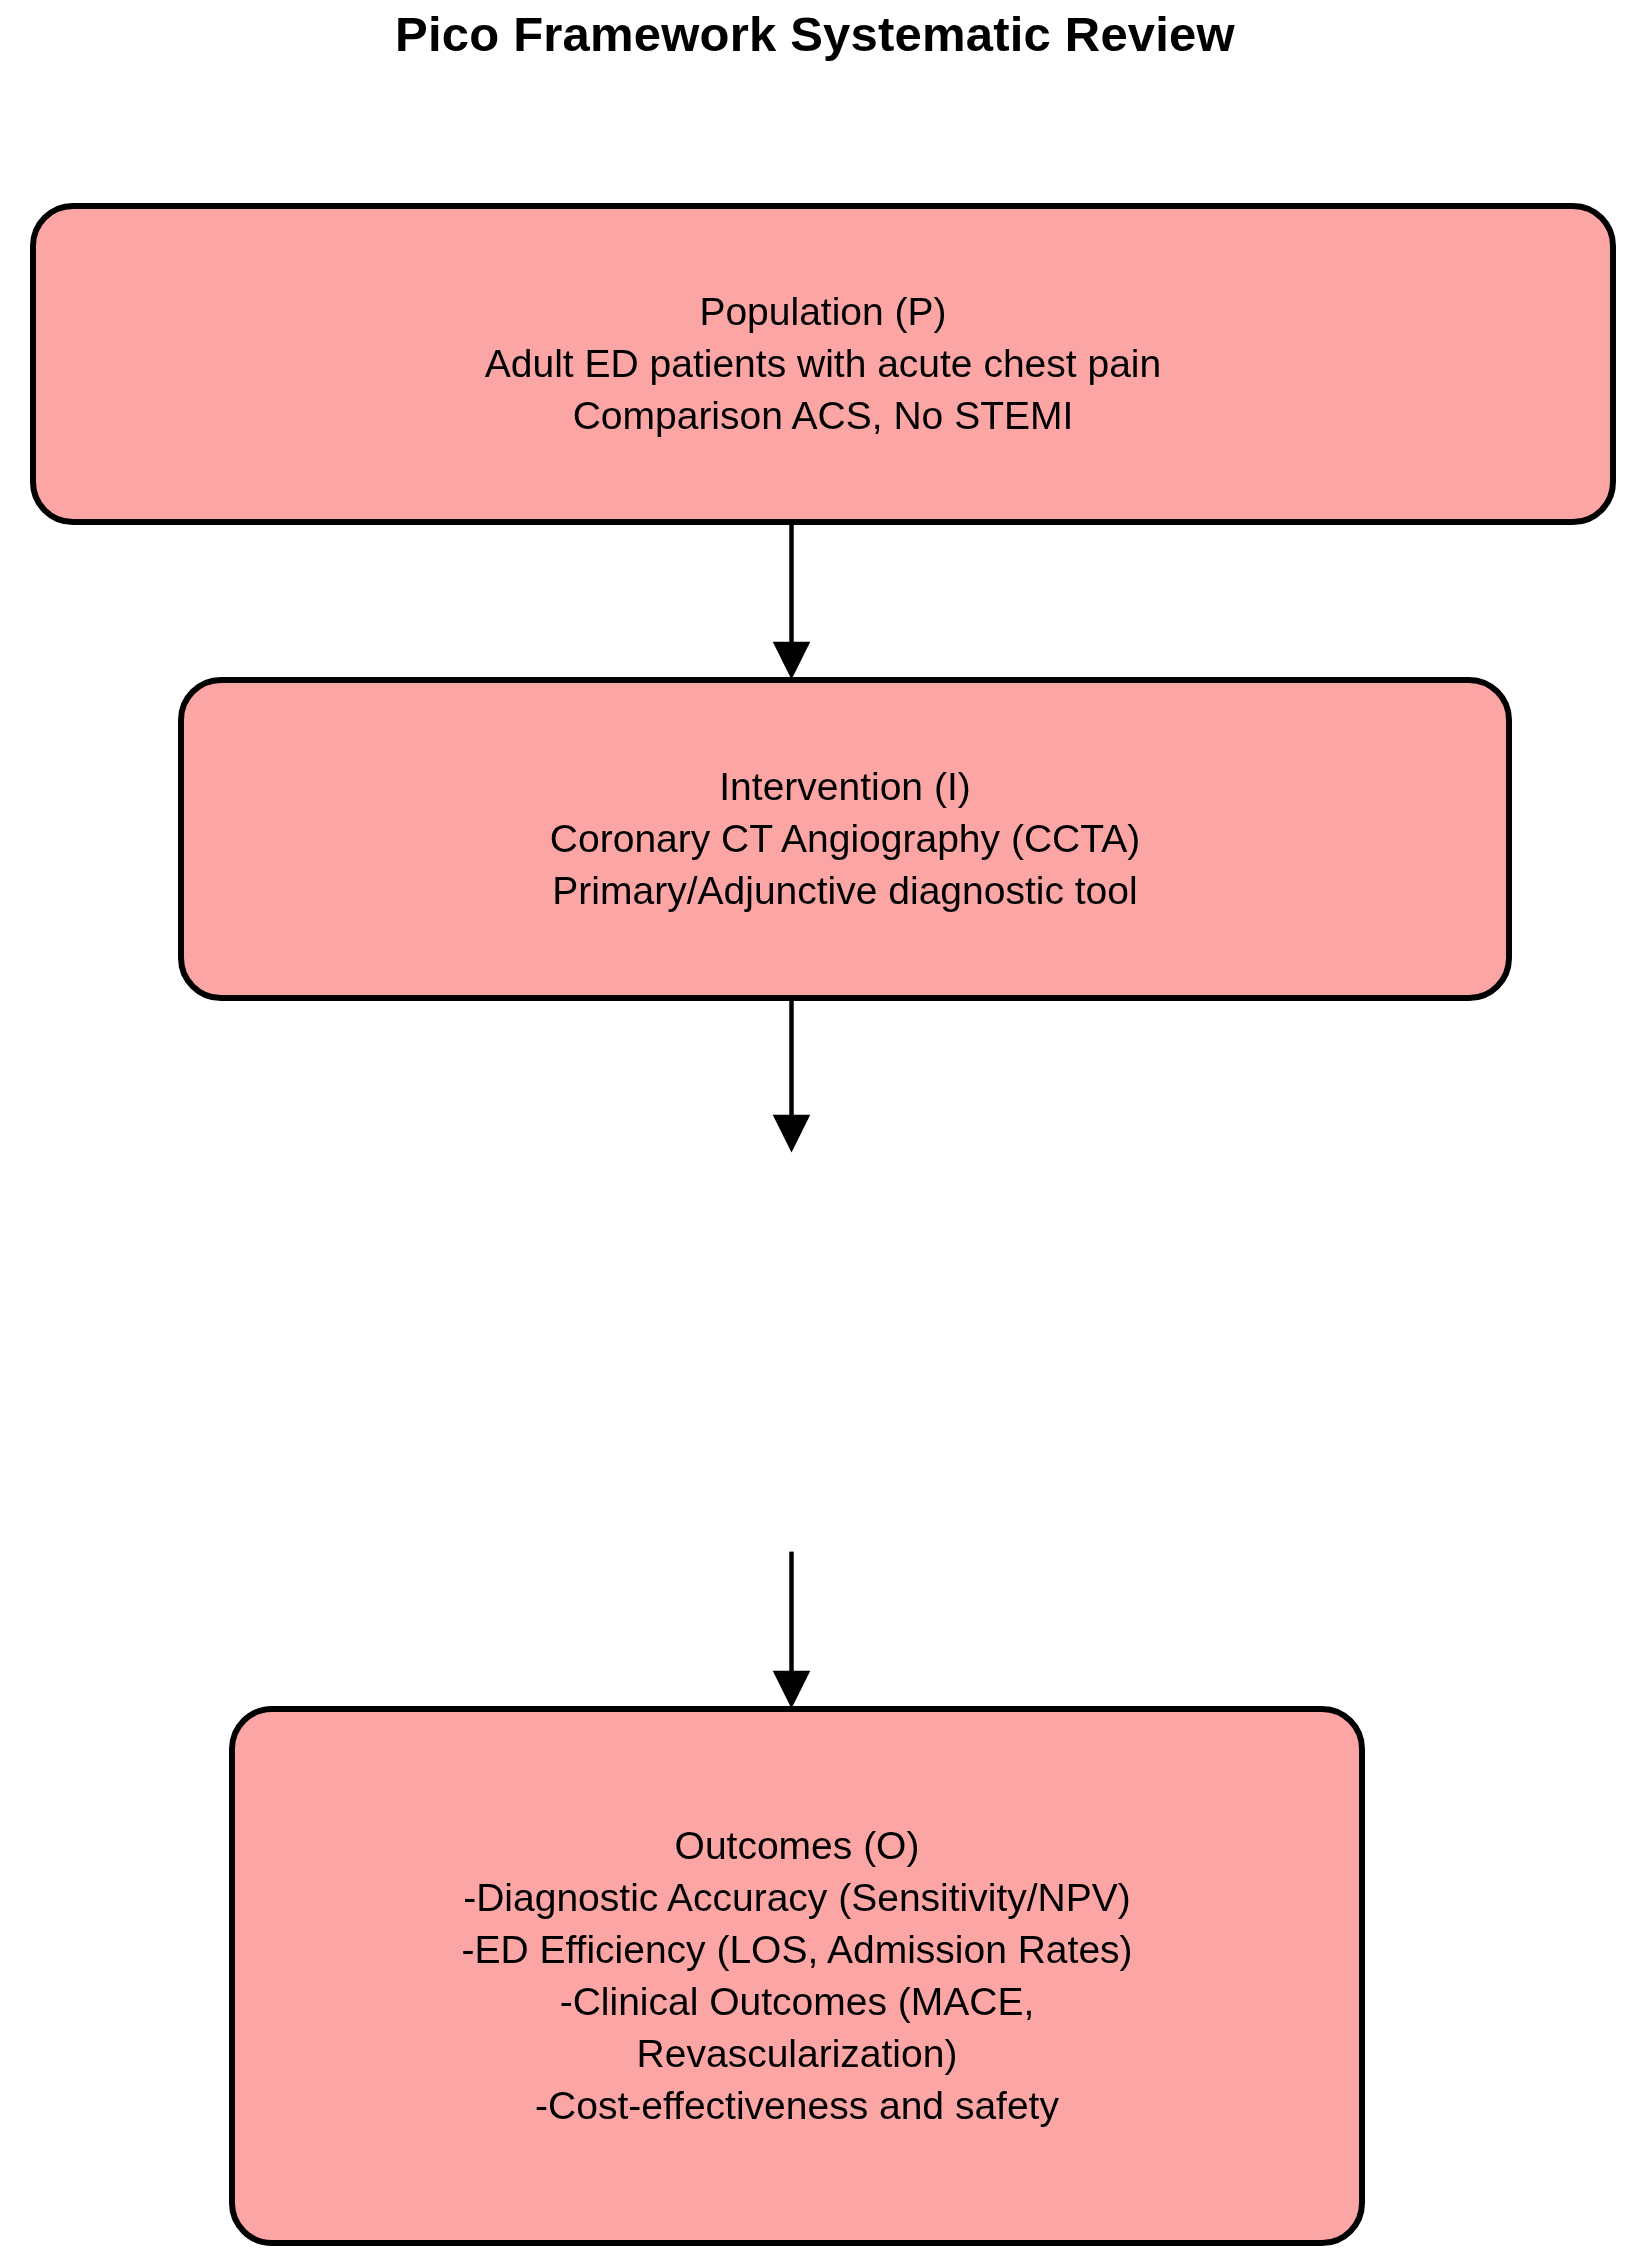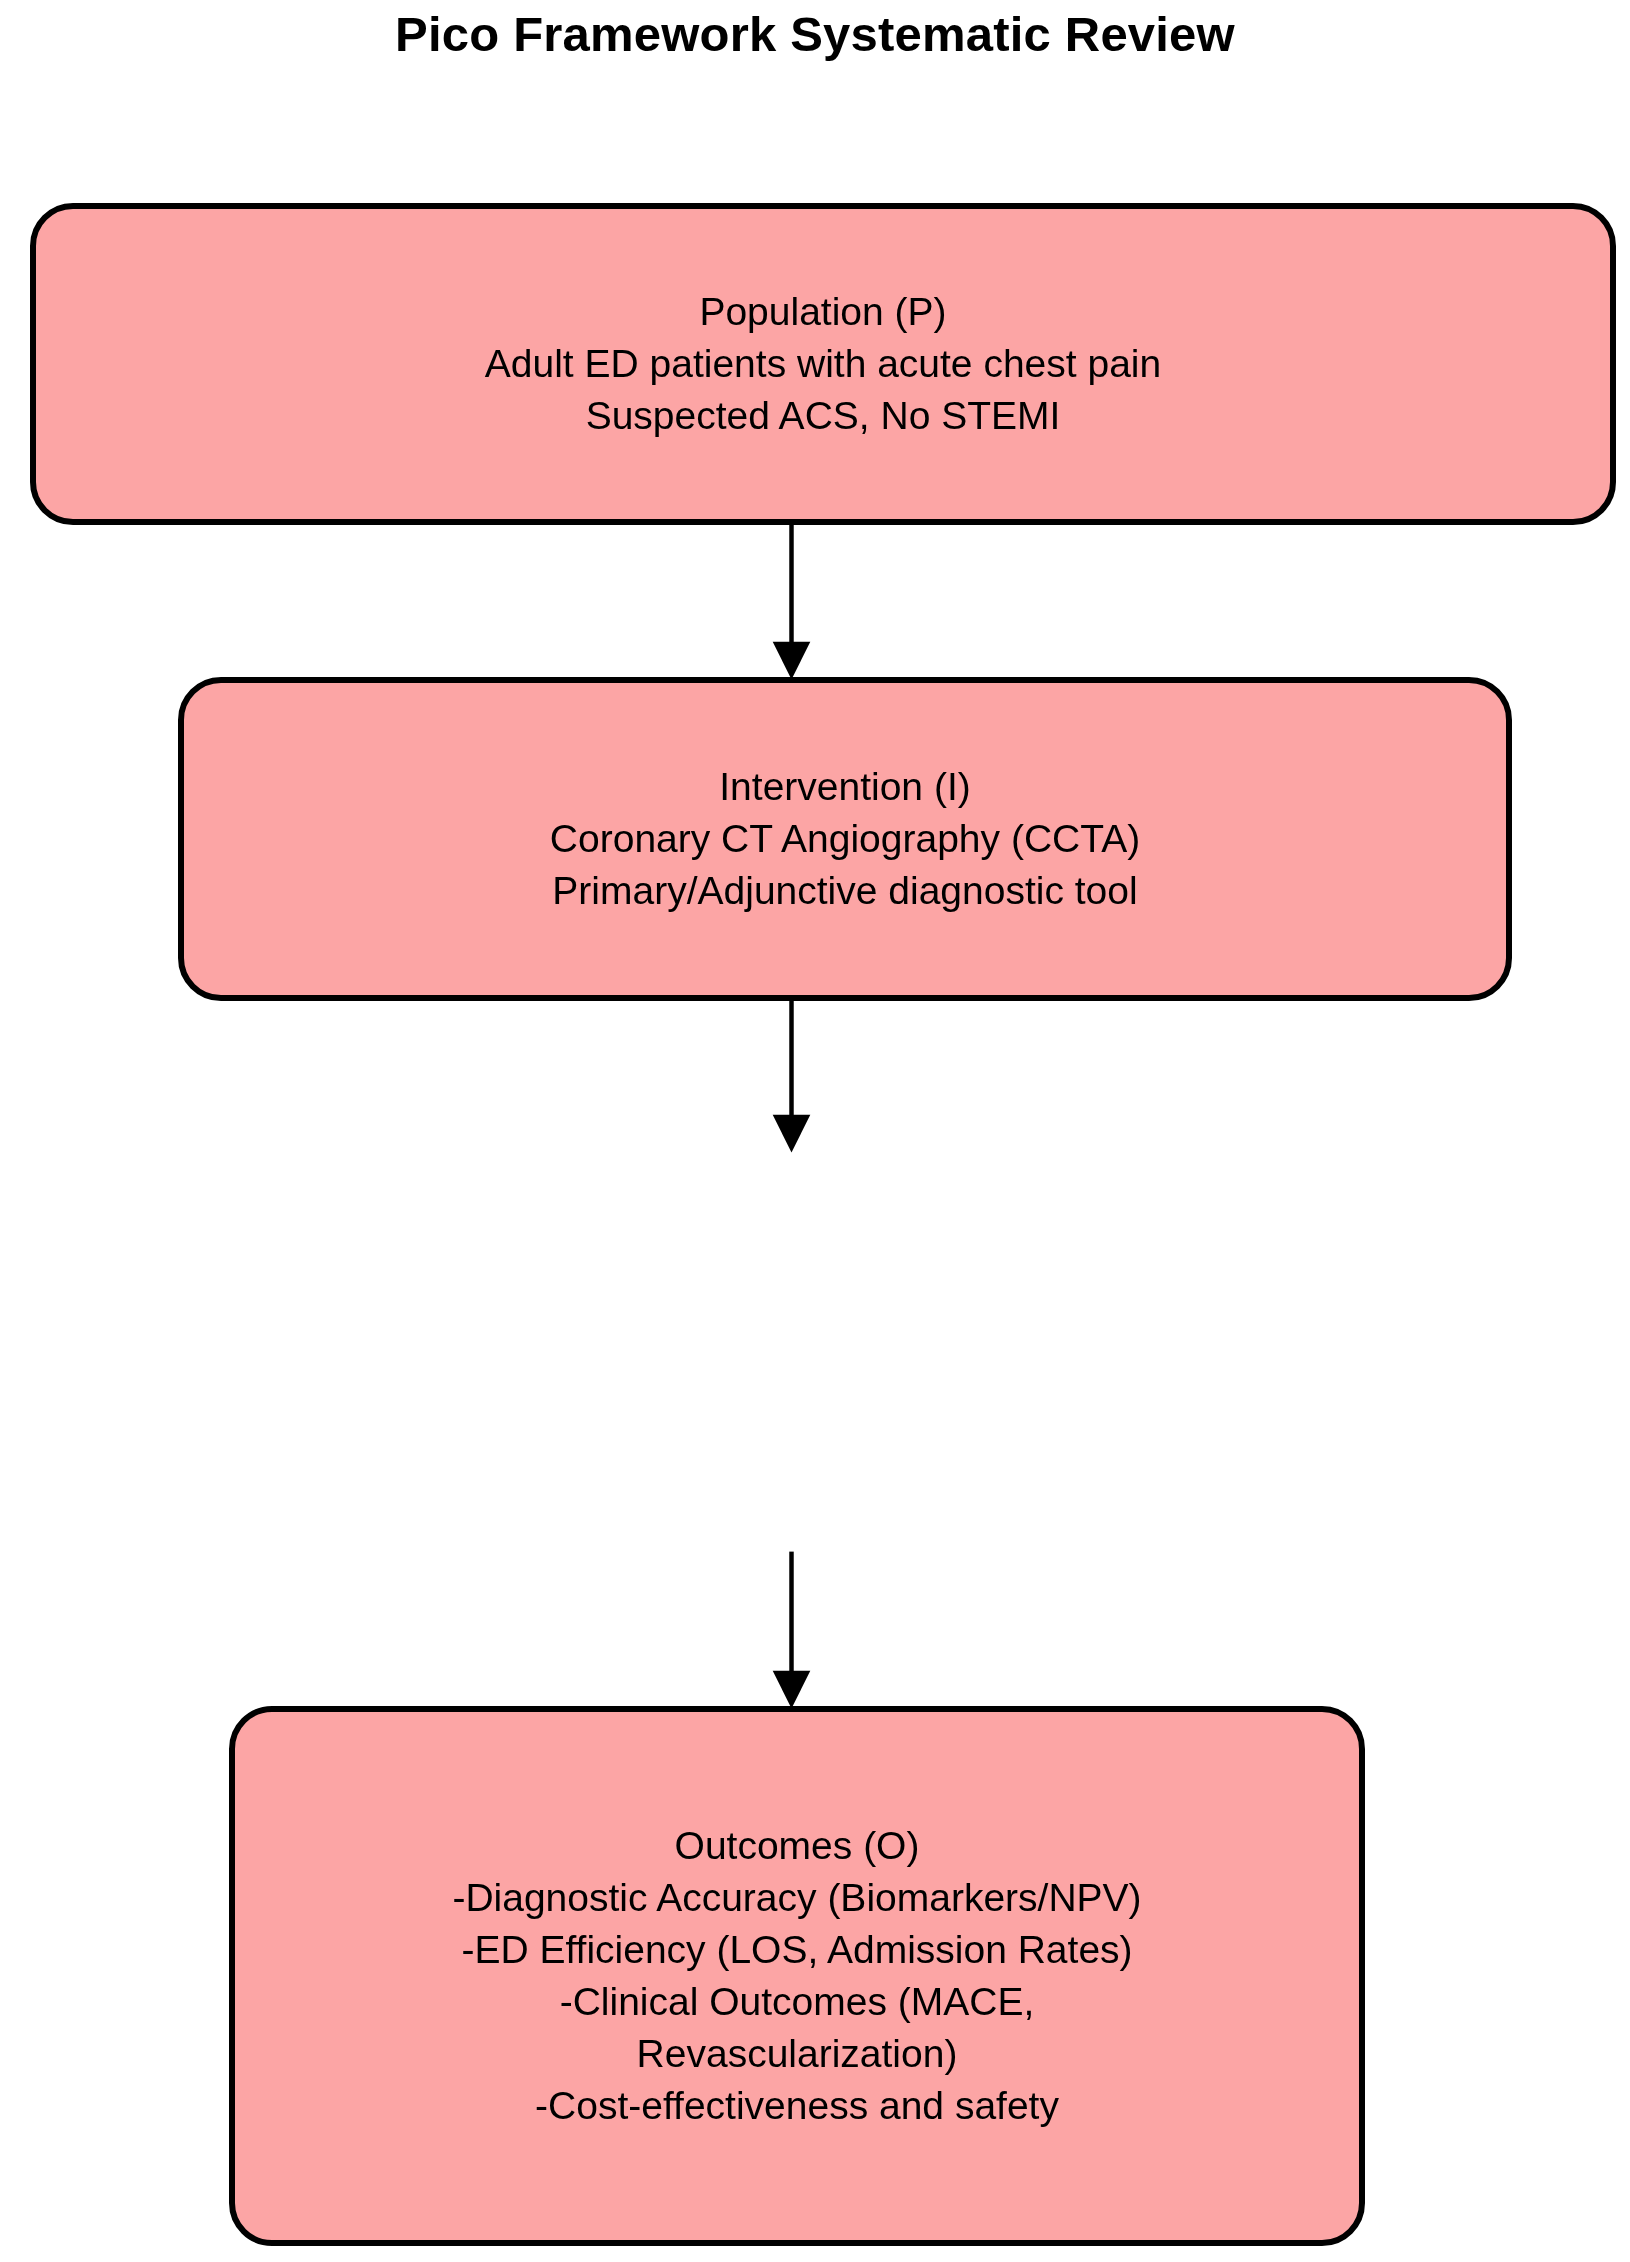--- a/index.html
+++ b/index.html
@@ -92,21 +92,21 @@
 </head>
 <body>
 
 <div class="page">
 
   <div class="chart-title">Pico Framework Systematic Review</div>
 
   <div class="node" id="node-population">
     <div class="node-line">Population (P)</div>
     <div class="node-line">Adult ED patients with acute chest pain</div>
-    <div class="node-line">Suspected ACS, No STEMI</div>
+    <div class="node-line">Comparison ACS, No STEMI</div>
   </div>
 
   <div class="connector" id="arrow-p-i">
     <svg width="43" height="158" viewBox="0 0 48 175" xmlns="http://www.w3.org/2000/svg">
       <line x1="24" y1="0" x2="24" y2="140" stroke="#000000" stroke-width="5"></line>
       <polygon points="3,133 45,133 24,175" fill="#000000"></polygon>
     </svg>
   </div>
 
   <div class="node" id="node-intervention">
@@ -125,21 +125,21 @@
 
   <div class="connector" id="arrow-c-o">
     <svg width="43" height="158" viewBox="0 0 48 175" xmlns="http://www.w3.org/2000/svg">
       <line x1="24" y1="0" x2="24" y2="140" stroke="#000000" stroke-width="5"></line>
       <polygon points="3,133 45,133 24,175" fill="#000000"></polygon>
     </svg>
   </div>
 
   <div class="node" id="node-outcomes">
     <div class="node-line">Outcomes (O)</div>
-    <div class="node-line">-Diagnostic Accuracy (Biomarkers/NPV)</div>
+    <div class="node-line">-Diagnostic Accuracy (Sensitivity/NPV)</div>
     <div class="node-line">-ED Efficiency (LOS, Admission Rates)</div>
     <div class="node-line">-Clinical Outcomes (MACE,</div>
     <div class="node-line">Revascularization)</div>
     <div class="node-line">-Cost-effectiveness and safety</div>
   </div>
 
 </div>
 
 
 </body></html>

